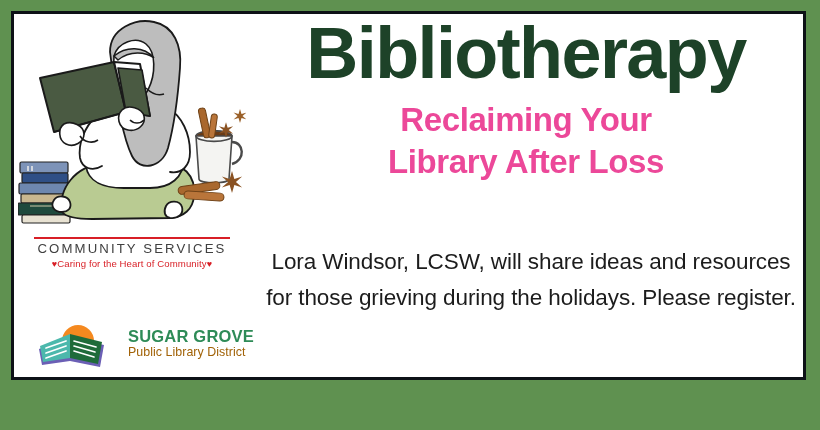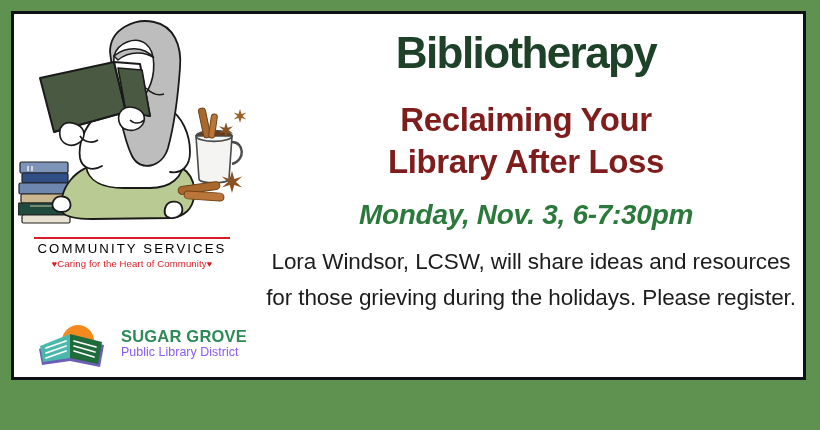--- a/index.html
+++ b/index.html
@@ -40,59 +40,59 @@
     letter-spacing:-0.5px;vertical-align:middle;
   }
   .conley-heart{
     color:#e01b24;font-size:26px;vertical-align:middle;
     margin:0 1px;display:inline-block;transform:translateY(1px);
   }
   .conley-rule{
     width:196px;height:2px;background:#d81f26;margin:1px auto 2px auto;
   }
   .conley-sub{
-    font-size:13.2px;letter-spacing:2.1px;color:#000000;font-weight:400;
+    font-size:13.2px;letter-spacing:2.1px;color:#404040;font-weight:400;
     line-height:16px;
   }
   .conley-tag{
     font-size:9.6px;color:#d81f26;letter-spacing:0.1px;line-height:14px;
     white-space:nowrap;
   }
   .conley-tag .h{font-size:9px;}
 
   .sg-logo{
     position:absolute;left:22px;top:300px;width:206px;height:58px;
-    display:flex;align-items:center;gap:11px;
+    display:flex;align-items:center;gap:18px;
   }
   .sg-mark{width:74px;height:52px;flex:0 0 auto;}
   .sg-mark svg{display:block;width:74px;height:52px;}
   .sg-text{line-height:1;}
   .sg-name{
     font-size:16.5px;font-weight:700;color:#2e8b57;letter-spacing:0.2px;
     white-space:nowrap;
   }
   .sg-desc{
-    font-size:12.4px;color:#8b5cf6;letter-spacing:0.05px;margin-top:2px;
+    font-size:12.4px;color:#a16207;letter-spacing:0.05px;margin-top:2px;
     white-space:nowrap;
   }
 
   
   .right-col{
     position:absolute;left:236px;top:0;right:0;height:363px;
   }
   .title{
     position:absolute;left:6px;top:8px;width:540px;
     text-align:center;
-    font-size:44px;line-height:62px;font-weight:800;color:#1d4228;
+    font-size:72px;line-height:62px;font-weight:800;color:#1d4228;
     letter-spacing:-1.6px;
   }
   .subtitle{
     position:absolute;left:6px;top:85px;width:540px;
     text-align:center;
-    font-size:33px;line-height:42px;font-weight:700;color:#7f1d1d;
+    font-size:33px;line-height:42px;font-weight:700;color:#ec4899;
     letter-spacing:-0.4px;
   }
   .datetime{
     position:absolute;left:6px;top:183px;width:540px;
     text-align:center;
     font-size:28px;line-height:36px;font-weight:700;font-style:italic;
     color:#2b7a3c;letter-spacing:-0.3px;
   }
   .body-text{
     position:absolute;left:8px;top:230px;width:546px;
@@ -225,19 +225,18 @@
     </div>
 
     <div class="right-col">
       <div class="title">Bibliotherapy</div>
 
       <div class="subtitle">
         <div>Reclaiming Your</div>
         <div>Library After Loss</div>
       </div>
 
-      <div class="datetime">Monday, Nov. 3, 6-7:30pm</div>
 
       <div class="body-text">Lora Windsor, LCSW, will share ideas and resources for those grieving during the holidays. Please register.</div>
     </div>
 
   </div>
 </div>
 
 </body></html>

